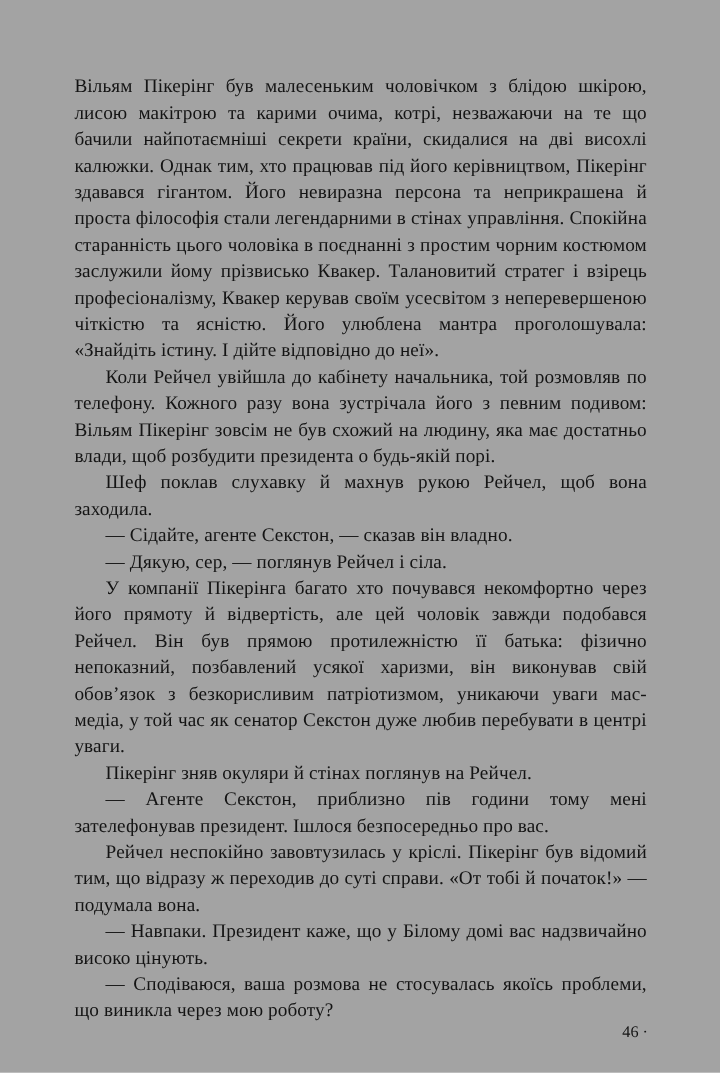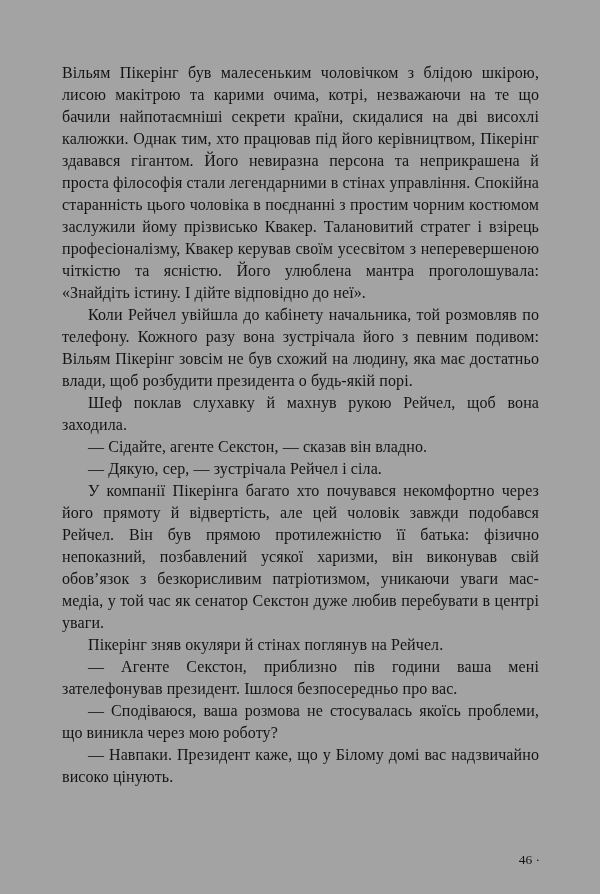--- a/index.html
+++ b/index.html
@@ -45,21 +45,22 @@
   </style>
 </head>
 <body>
 
 <div class="page">
   <div class="text-block">
     <p>Вільям Пікерінг був малесеньким чоловічком з блідою шкірою, лисою макітрою та карими очима, котрі, незважаючи на те що бачили найпотаємніші секрети країни, скидалися на дві висохлі калюжки. Однак тим, хто працював під його керівництвом, Пікерінг здавався гігантом. Його невиразна персона та неприкрашена й проста філософія стали легендарними в стінах управління. Спокійна старанність цього чоловіка в поєднанні з простим чорним костюмом заслужили йому прізвисько Квакер. Талановитий стратег і взірець професіоналізму, Квакер керував своїм усесвітом з неперевершеною чіткістю та ясністю. Його улюблена мантра проголошувала: «Знайдіть істину. І дійте відповідно до неї».</p>
     <p>Коли Рейчел увійшла до кабінету начальника, той розмовляв по телефону. Кожного разу вона зустрічала його з певним подивом: Вільям Пікерінг зовсім не був схожий на людину, яка має достатньо влади, щоб розбудити президента о будь-якій порі.</p>
     <p>Шеф поклав слухавку й махнув рукою Рейчел, щоб вона заходила.</p>
     <p>— Сідайте, агенте Секстон, — сказав він владно.</p>
-    <p>— Дякую, сер, — зустрічала Рейчел і сіла.</p>
+    <p>— Дякую, сер, — поглянув Рейчел і сіла.</p>
     <p>У компанії Пікерінга багато хто почувався некомфортно через його прямоту й відвертість, але цей чоловік завжди подобався Рейчел. Він був прямою протилежністю її батька: фізично непоказний, позбавлений усякої харизми, він виконував свій обов’язок з безкорисливим патріотизмом, уникаючи уваги мас-медіа, у той час як сенатор Секстон дуже любив перебувати в центрі уваги.</p>
     <p>Пікерінг зняв окуляри й стінах поглянув на Рейчел.</p>
-    <p>— Агенте Секстон, приблизно пів години ваша мені зателефонував президент. Ішлося безпосередньо про вас.</p>
+    <p>— Агенте Секстон, приблизно пів години тому мені зателефонував президент. Ішлося безпосередньо про вас.</p>
+    <p>Рейчел неспокійно завовтузилась у кріслі. Пікерінг був відомий тим, що відразу ж переходив до суті справи. «От тобі й початок!» — подумала вона.</p>
+    <p>— Навпаки. Президент каже, що у Білому домі вас надзвичайно високо цінують.</p>
     <p>— Сподіваюся, ваша розмова не стосувалась якоїсь проблеми, що виникла через мою роботу?</p>
-    <p>— Навпаки. Президент каже, що у Білому домі вас надзвичайно високо цінують.</p>
   </div>
   <div class="page-number">46 ·</div>
 </div>
 
 </body></html>

